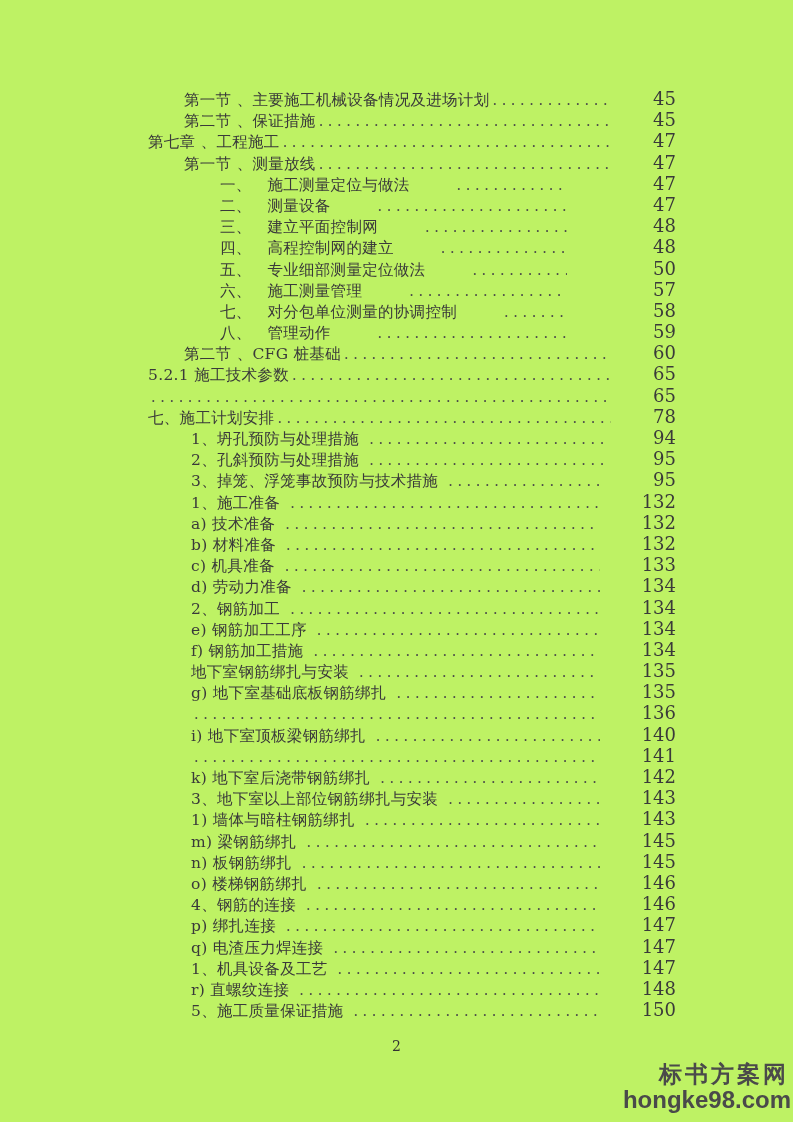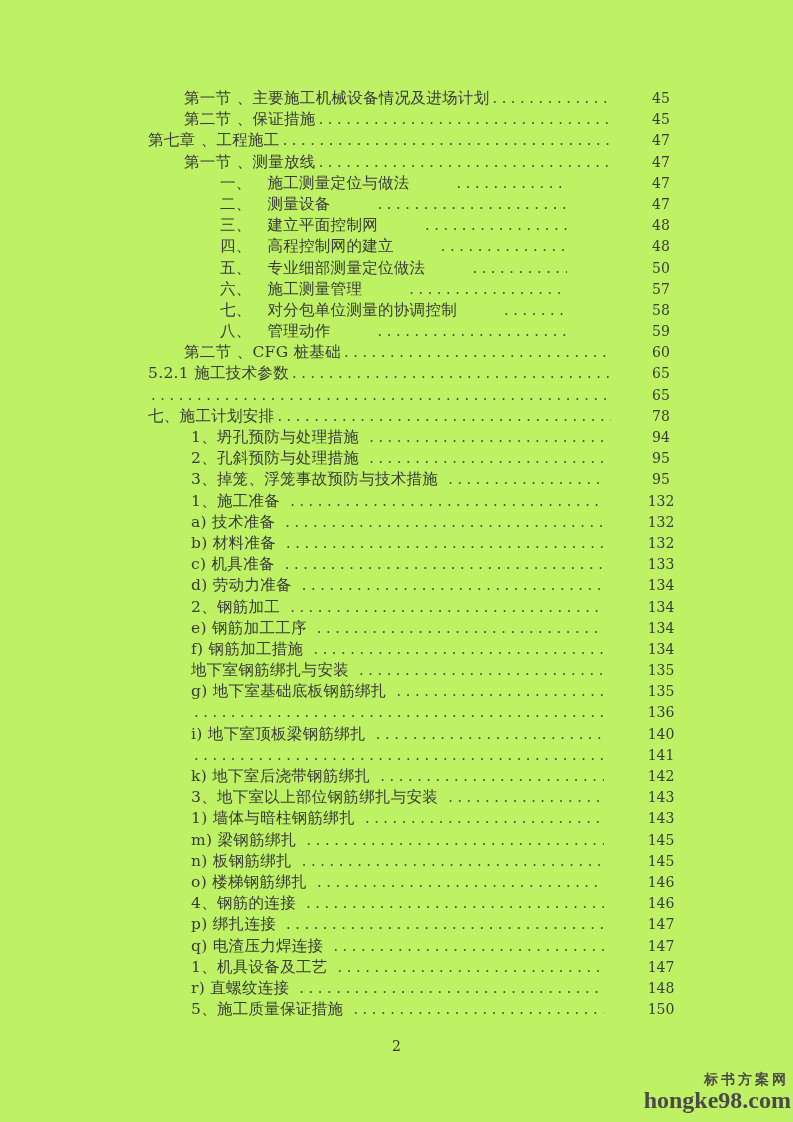--- a/index.html
+++ b/index.html
@@ -38,22 +38,22 @@
     flex: 1 1 auto;
     overflow: hidden;
     white-space: nowrap;
     margin: 0 5px 0 3px;
     color: #4a4a4a;
     font-size: 14.5px;
   }
   .toc-row .pagenum {
     flex: 0 0 auto;
     min-width: 30px;
-    text-align: center;
-    font-size: 14px;
+    text-align: right;
+    font-size: 18px;
     margin-left: 30px;
   }
   
   .lvl-0 { padding-left: 0; }
   .lvl-1 { padding-left: 36px; }
   .lvl-2 { padding-left: 43px; gap: 7px; }
   .lvl-3 { padding-left: 72px; gap: 44px; }
 
   .page-number {
     position: absolute;
@@ -68,29 +68,28 @@
     position: absolute;
     right: 2px;
     bottom: 10px;
     text-align: right;
     font-family: "Liberation Sans", "DejaVu Sans", sans-serif;
     font-weight: 700;
     color: #4a4a4a;
     line-height: 1.0;
   }
   .watermark .wm-cn {
-    font-size: 14px;
+    font-size: 23px;
     letter-spacing: 3px;
     margin-bottom: 2px;
     margin-right: 2px;
   }
   .watermark .wm-url {
     font-size: 24px;
     letter-spacing: 0px;
-    font-family: Liberation Serif, serif;
   }
 </style>
 </head>
 <body>
 
 <div class="page" style="background: #bef264; color: rgb(58, 58, 58);">
 
   <div class="toc" id="toc">
     <div class="toc-row lvl-1">
       <span class="label">第一节 、主要施工机械设备情况及进场计划</span>

